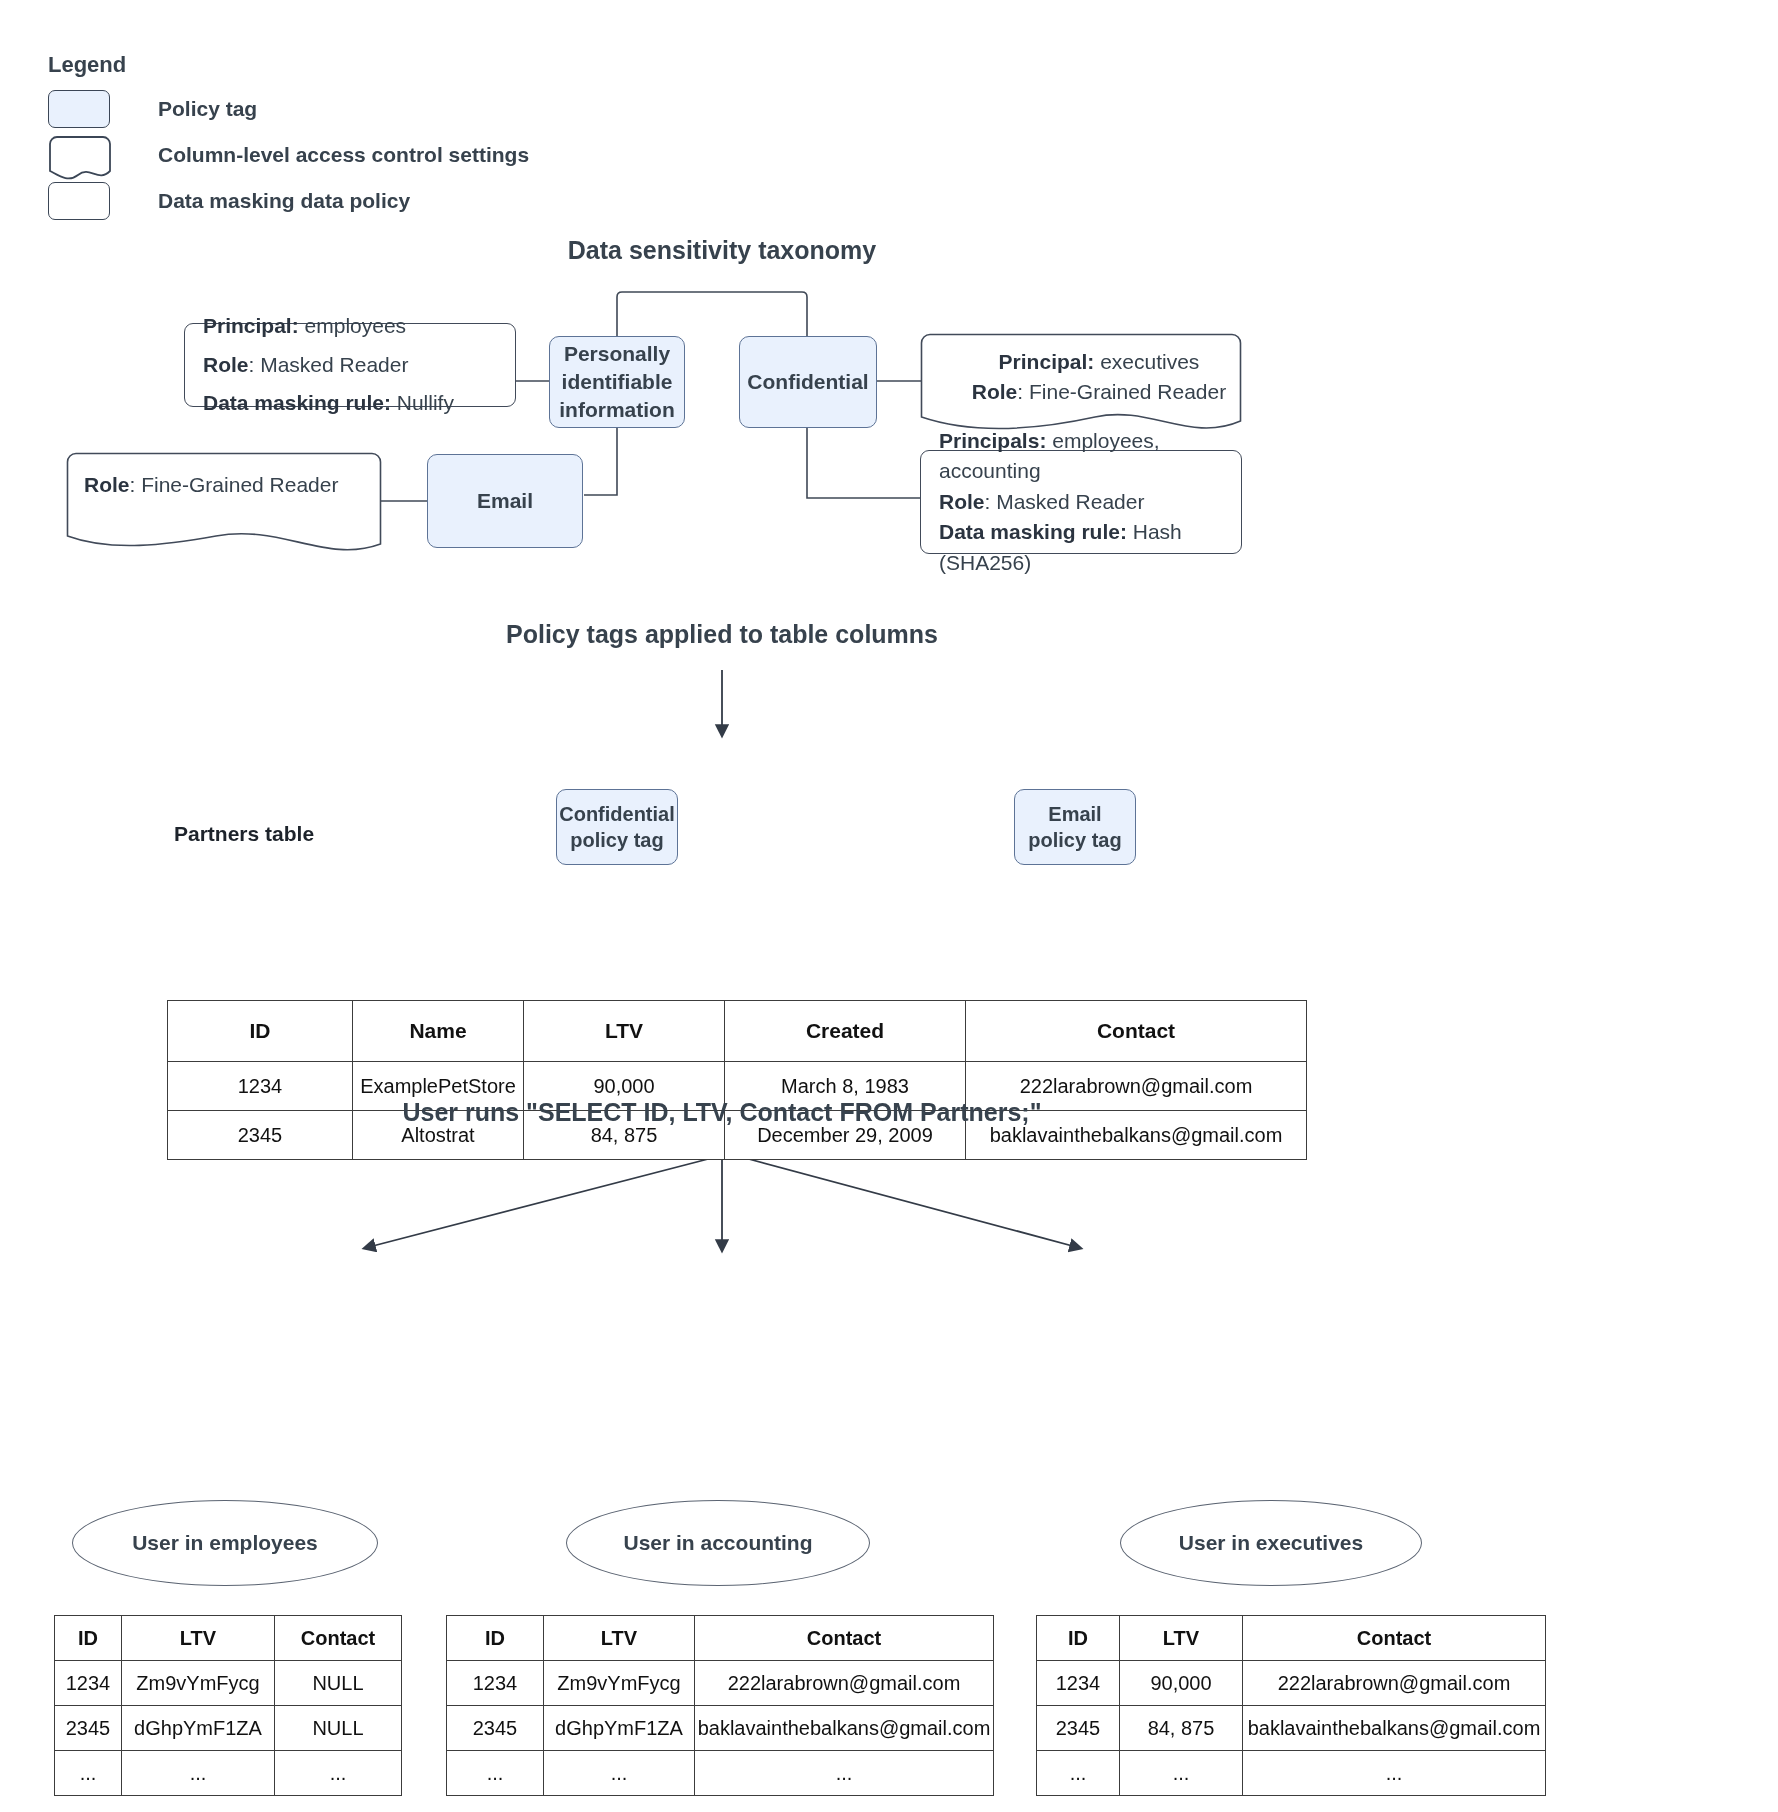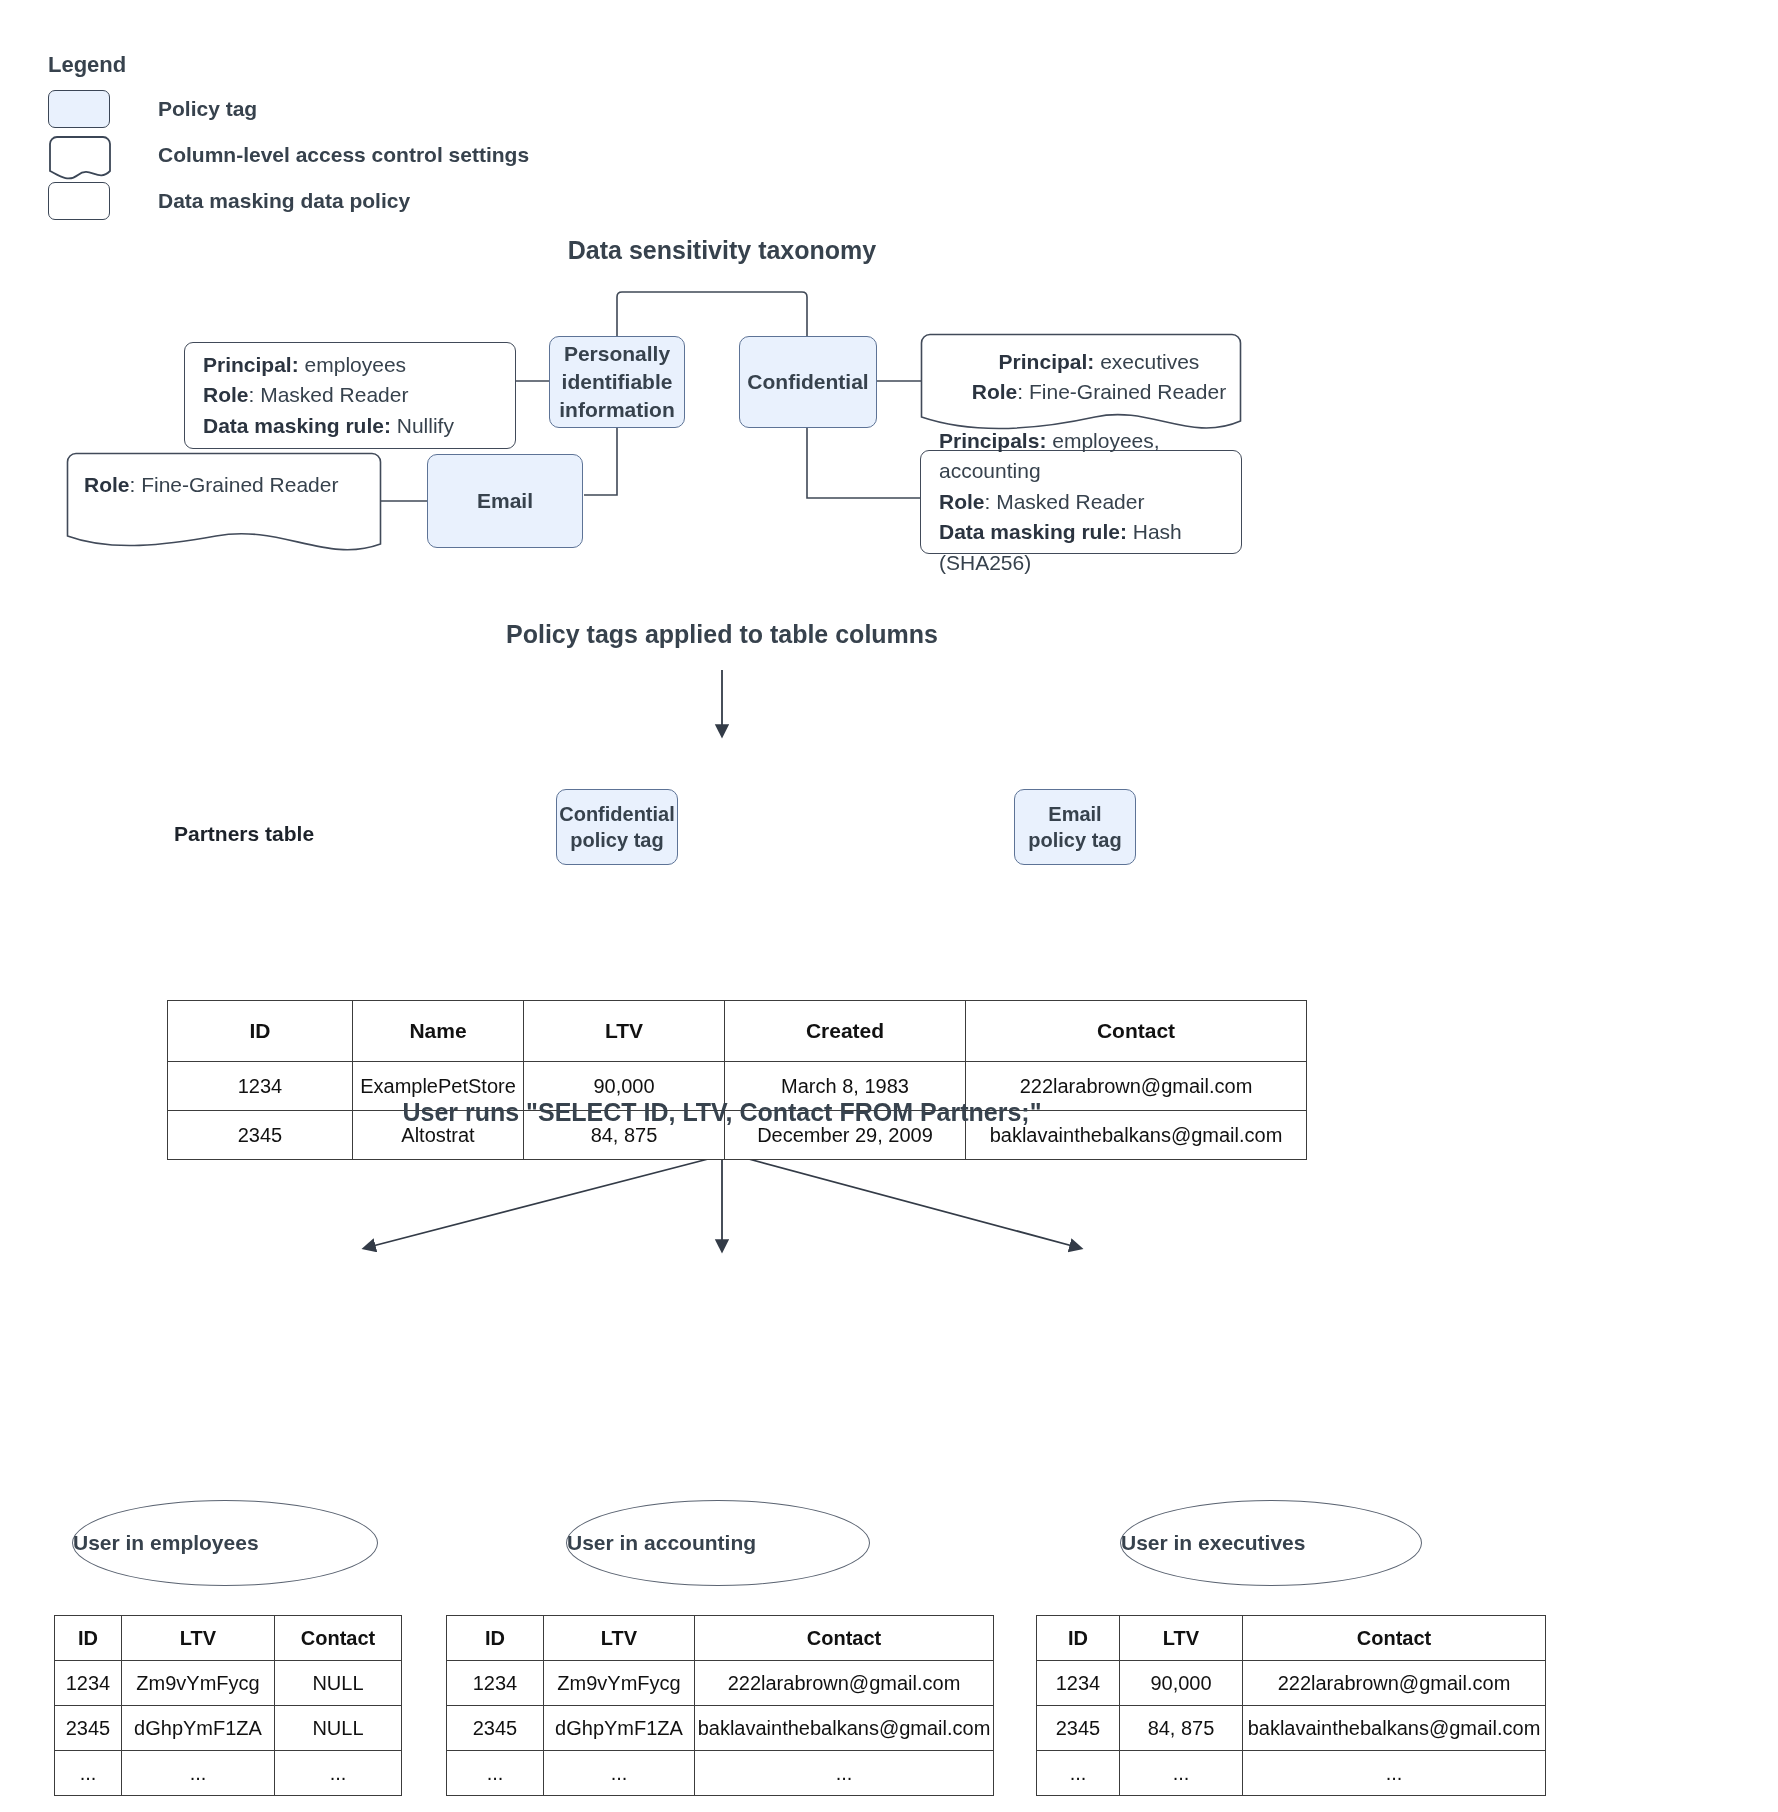--- a/index.html
+++ b/index.html
@@ -57,21 +57,21 @@
 
   .res-table th{font-size:20px;height:42px;}
   .res-table td{height:42px;font-size:20px;}
 
   .tbl-caption{position:absolute;font-size:21px;font-weight:bold;color:#1d232b;}
 
   
   .pill{
     position:absolute;box-sizing:border-box;
     border:1.5px solid #5b6472;border-radius:50%;
-    background:#fff;display:flex;align-items:center;
+    background:#fff;display:flex;align-items:center;justify-content:center;
     font-size:21px;font-weight:bold;color:#37424d;
   }
 
   svg.overlay{position:absolute;left:0;top:0;width:1778px;height:1812px;pointer-events:none;}
 </style>
 </head>
 <body>
 
 <div class="abs" id="legend">
   <div class="legend-title">Legend</div>
@@ -123,21 +123,21 @@
 
   <g stroke="#333b47" stroke-width="1.8" fill="none">
     <path d="M722,1158 L722,1250" marker-end="url(#arrow)"></path>
     <path d="M712,1158 L365,1248" marker-end="url(#arrow)"></path>
     <path d="M745,1158 L1080,1248" marker-end="url(#arrow)"></path>
   </g>
 </svg>
 
 <div class="sect-title" style="left:0;top:236px;width:1444px;">Data sensitivity taxonomy</div>
 
-<div class="box infobox" style="left:184px;top:342px;width:332px;height:107px;">
+<div class="box infobox" style="left:184px;top:323px;width:332px;height:84px;gap:8px;">
   <div><b>Principal:</b> <span>employees</span></div>
   <div><b>Role</b>: <span>Masked Reader</span></div>
   <div><b>Data masking rule:</b> <span>Nullify</span></div>
 </div>
 
 <div class="box tagbox" style="left:549px;top:336px;width:136px;height:92px;padding:0 19px;">
   <span>Personally identifiable information</span>
 </div>
 
 <div class="box tagbox" style="left:739px;top:336px;width:138px;height:92px;padding:0 8px;">

